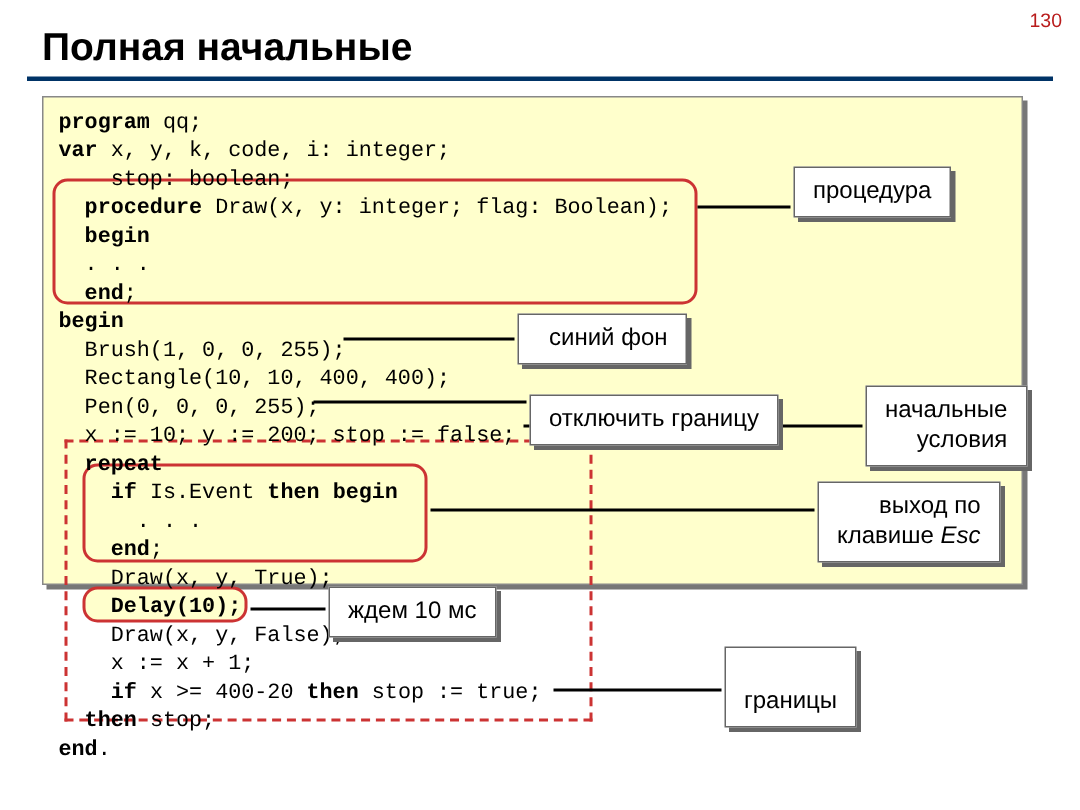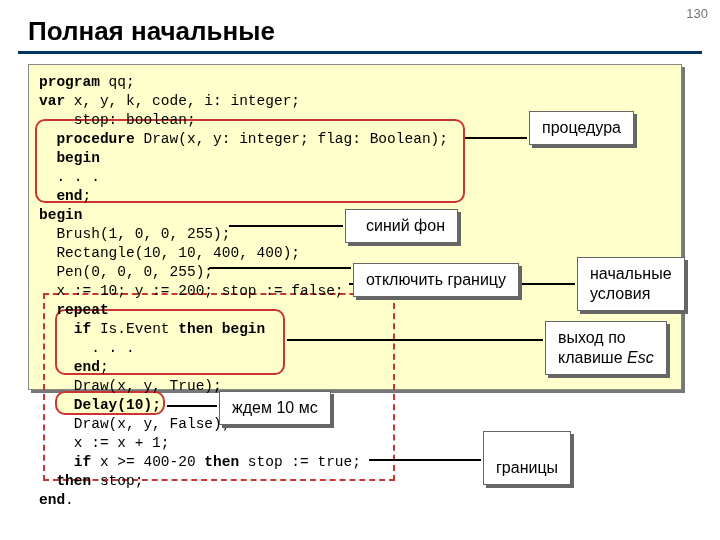--- a/index.html
+++ b/index.html
@@ -11,21 +11,21 @@
     width: 720px;
     height: 540px;
     position: relative;
     overflow: hidden;
   }
   .page-number {
     position: absolute;
     top: 6px;
     right: 12px;
     font-size: 13px;
-    color: #737373;
+    color: #b91c1c;
     margin-left: 30px;
   }
   .title {
     font-size: 26px;
     font-weight: bold;
     margin: 16px 0 4px 28px;
     color: #000;
   }
   .rule {
     border: none;
@@ -68,21 +68,21 @@
     background: transparent;
   }
   
   .callout {
     position: absolute;
     background: #fff;
     border: 1px solid #666;
     box-shadow: 3px 3px 0 #666;
     padding: 6px 12px;
     font-size: 16px;
-    text-align: left;
+    text-align: right;
     z-index: 3;
     line-height: 20px;
   }
   .callout .em { font-style: italic; }
   
   .conn {
     position: absolute;
     background: #000;
     z-index: 2;
   }

